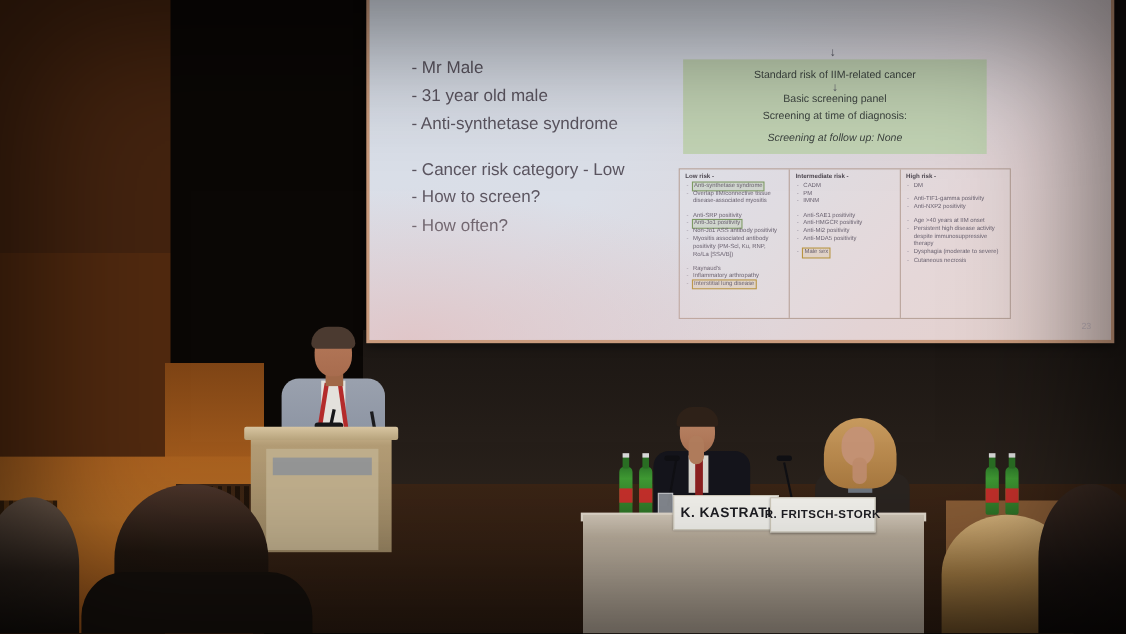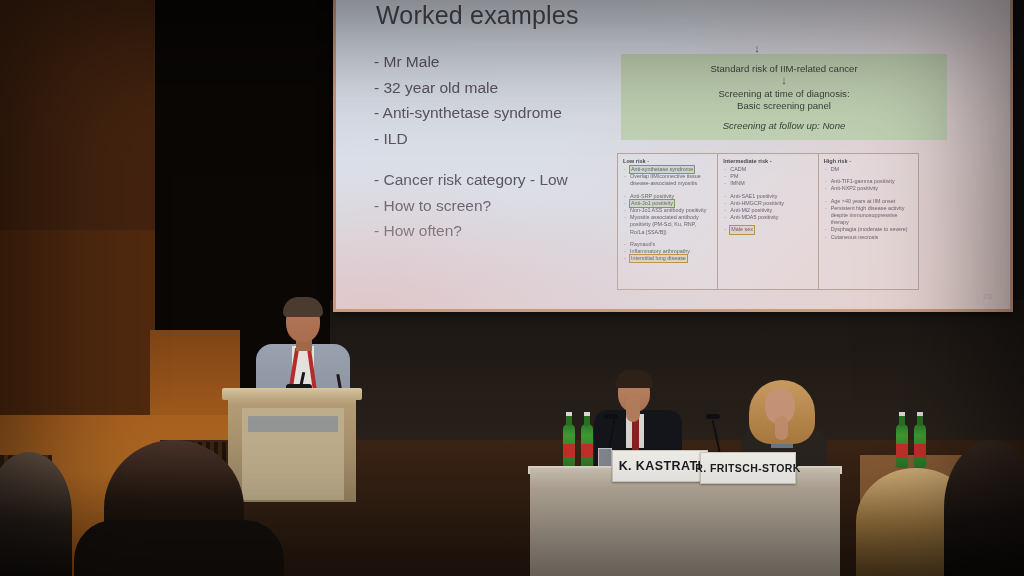--- a/index.html
+++ b/index.html
@@ -30,21 +30,21 @@
     background:linear-gradient(135deg,#d9dfe9 0%,#dbdfe8 38%,#ddd8de 58%,#e3d3d4 76%,#e6d2cd 100%);}
   .screen:after{content:"";position:absolute;left:0;bottom:0;width:55%;height:45%;
     background:radial-gradient(ellipse at 10% 100%,rgba(226,190,190,.75) 0%,rgba(226,196,196,0) 70%);
     pointer-events:none;}
 
   .slide-title{position:absolute;left:40px;top:4px;font-size:25px;color:#4a4a52;letter-spacing:.2px;}
   .bullets{position:absolute;left:38px;top:52px;font-size:15.5px;color:#5b5560;line-height:25.5px;}
   .bullets .gap{height:16px;}
 
   
-  .greenbox{position:absolute;left:285px;top:57px;width:326px;height:86px;background:#c2d3b4;}
+  .greenbox{position:absolute;left:285px;top:57px;width:276px;height:86px;background:#c2d3b4;}
   .greenbox .ln{text-align:center;color:#3d4440;font-size:9.6px;line-height:12.5px;}
   .arr{text-align:center;font-size:11px;line-height:9px;color:#5a5a66;}
 
   
   .risk{position:absolute;left:281px;top:156px;width:300px;height:135px;
     border:1px solid #b9a49b;background:rgba(255,255,255,.10);display:flex;}
   .rcol{flex:1;padding:4px 5px 0 5px;box-sizing:border-box;border-right:1px solid #b9a49b;}
   .rcol:last-child{border-right:none;}
   .rhead{font-size:5.6px;font-weight:bold;color:#4d4750;margin-bottom:2px;}
   .ritem{font-size:5.4px;color:#6a6270;line-height:7.2px;padding-left:7px;position:relative;}
@@ -148,40 +148,38 @@
   <div class="wall-wood-5"></div>
   <div class="wall-wood-4"></div>
   <div class="stage-floor"></div>
   <div class="wood-vent"></div>
   <div class="wood-vent2"></div>
   <div class="right-panel"></div>
 
   <div class="screen-frame">
     <div class="screen">
 
-      <div class="slide-title">Worked examples</div>
 
       <div class="bullets">
         <div>- Mr Male</div>
-        <div>- 32 year old male</div>
+        <div>- 31 year old male</div>
         <div>- Anti-synthetase syndrome</div>
-        <div>- ILD</div>
         <div class="gap"></div>
         <div>- Cancer risk category  - Low</div>
         <div>- How to screen?</div>
         <div>- How often?</div>
       </div>
 
       <div class="arr" style="position:absolute;left:285px;top:47px;width:272px;">↓</div>
 
       <div class="greenbox">
         <div class="ln" style="padding-top:9px;">Standard risk of IIM-related cancer</div>
         <div class="arr">↓</div>
+        <div class="ln">Basic screening panel</div>
         <div class="ln" style="padding-top:3px;">Screening at time of diagnosis:</div>
-        <div class="ln">Basic screening panel</div>
         <div class="ln" style="padding-top:7px;font-style:italic;">Screening at follow up: None</div>
       </div>
 
       <div class="risk" id="risk-table">
           <div class="rcol">
             <div class="rhead">Low risk -</div>
             <div class="ritem"><span class="hl-green">Anti-synthetase syndrome</span></div>
             <div class="ritem">Overlap IIM/connective tissue</div>
             <div class="ritem plain">disease-associated myositis</div>
             <div class="sp"></div>

